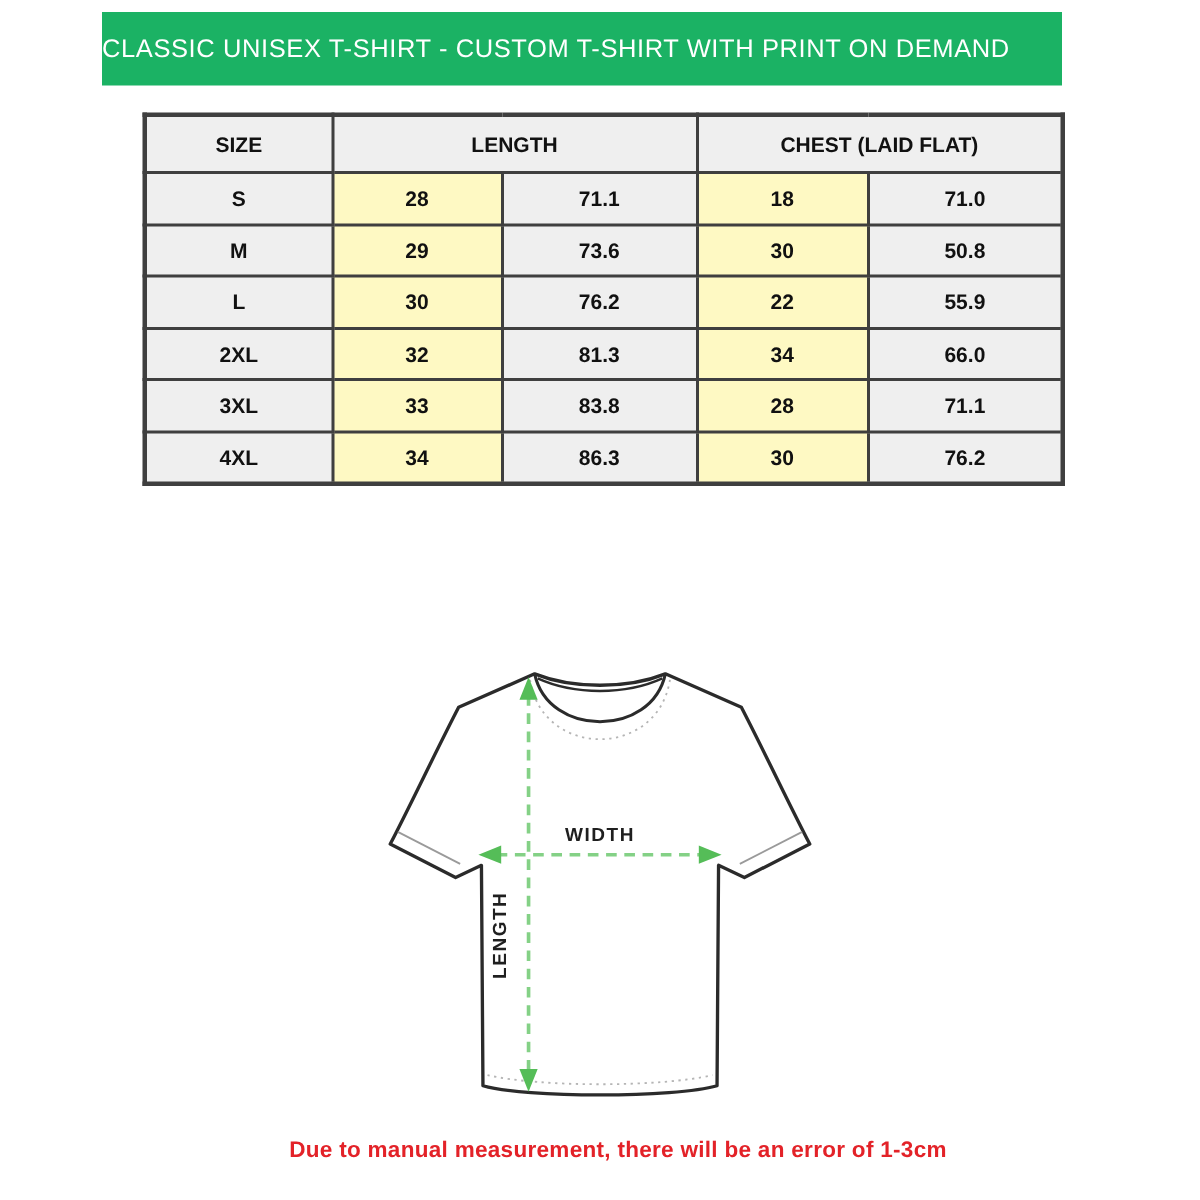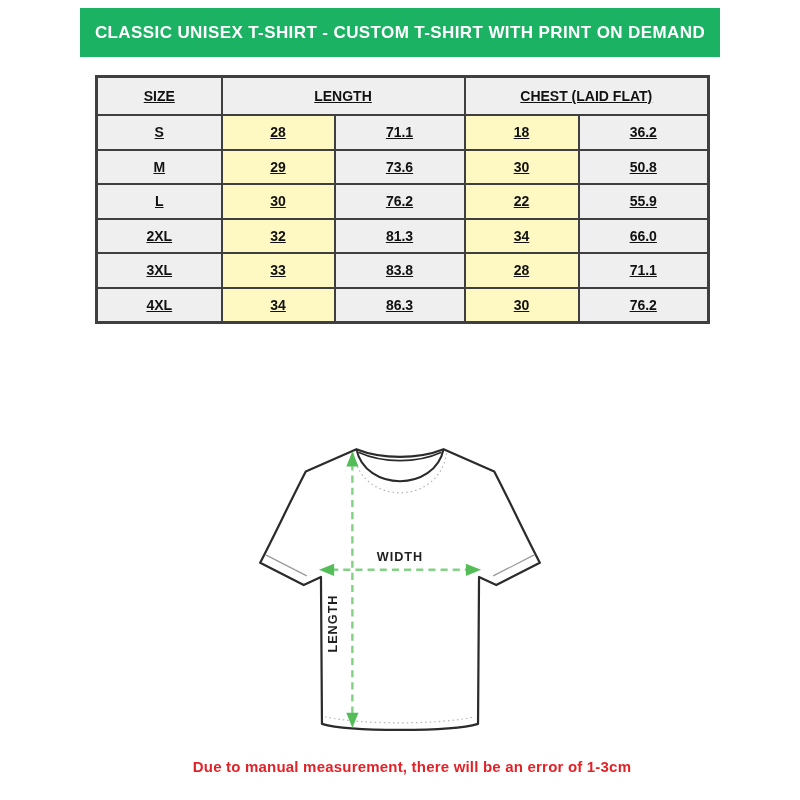--- a/index.html
+++ b/index.html
@@ -2,33 +2,33 @@
 <html><head>
 <meta charset="utf-8">
 <style>
   html,body{margin:0;padding:0;}
   body{
     width:800px;height:800px;position:relative;background:#ffffff;
     font-family:"Liberation Sans","DejaVu Sans",sans-serif;
     overflow:hidden;
   }
   .banner{
-    position:absolute;left:80px;top:8px;width:640px;height:49px;
-    display:flex;align-items:center;justify-content:center;
-    color:#fff;font-weight:700;font-size:17px;letter-spacing:.4px;
+    position:absolute;left:68px;top:8px;width:640px;height:49px;
+    display:flex;align-items:center;justify-content:flex-start;
+    color:#fff;font-weight:400;font-size:17px;letter-spacing:.4px;
     text-align:center;white-space:nowrap;
   }
   table.size-table{
     position:absolute;left:95px;top:75px;width:612px;
     border-collapse:collapse;table-layout:fixed;
     font-size:14px;color:#111;
   }
   table.size-table th,table.size-table td{
     border:2px solid #3f3f3f;text-align:center;vertical-align:middle;
-    font-weight:700;padding:0;text-decoration:underline;
+    font-weight:700;padding:0;
   }
   table.size-table{border:3px solid #3f3f3f;}
   table.size-table thead th{height:36px;background:#efefef;}
   table.size-table tbody th,table.size-table tbody td{height:32.5px;}
   .cell-gray{background:#efefef;}
   .cell-white{background:#fef9c3;}
   .diagram-wrap{position:absolute;left:248px;top:432px;width:304px;height:304px;}
   .footer-note{
     position:absolute;left:0;top:758px;width:800px;text-align:center;
     font-weight:700;font-size:15px;letter-spacing:.2px;padding-left:12px;
@@ -55,21 +55,21 @@
       <th colspan="2">LENGTH</th>
       <th colspan="2">CHEST (LAID FLAT)</th>
     </tr>
   </thead>
   <tbody id="size-rows">
       <tr>
         <th class="cell-gray">S</th>
         <td class="cell-white">28</td>
         <td class="cell-gray">71.1</td>
         <td class="cell-white">18</td>
-        <td class="cell-gray">36.2</td>
+        <td class="cell-gray">71.0</td>
       </tr>
       <tr>
         <th class="cell-gray">M</th>
         <td class="cell-white">29</td>
         <td class="cell-gray">73.6</td>
         <td class="cell-white">30</td>
         <td class="cell-gray">50.8</td>
       </tr>
       <tr>
         <th class="cell-gray">L</th>

